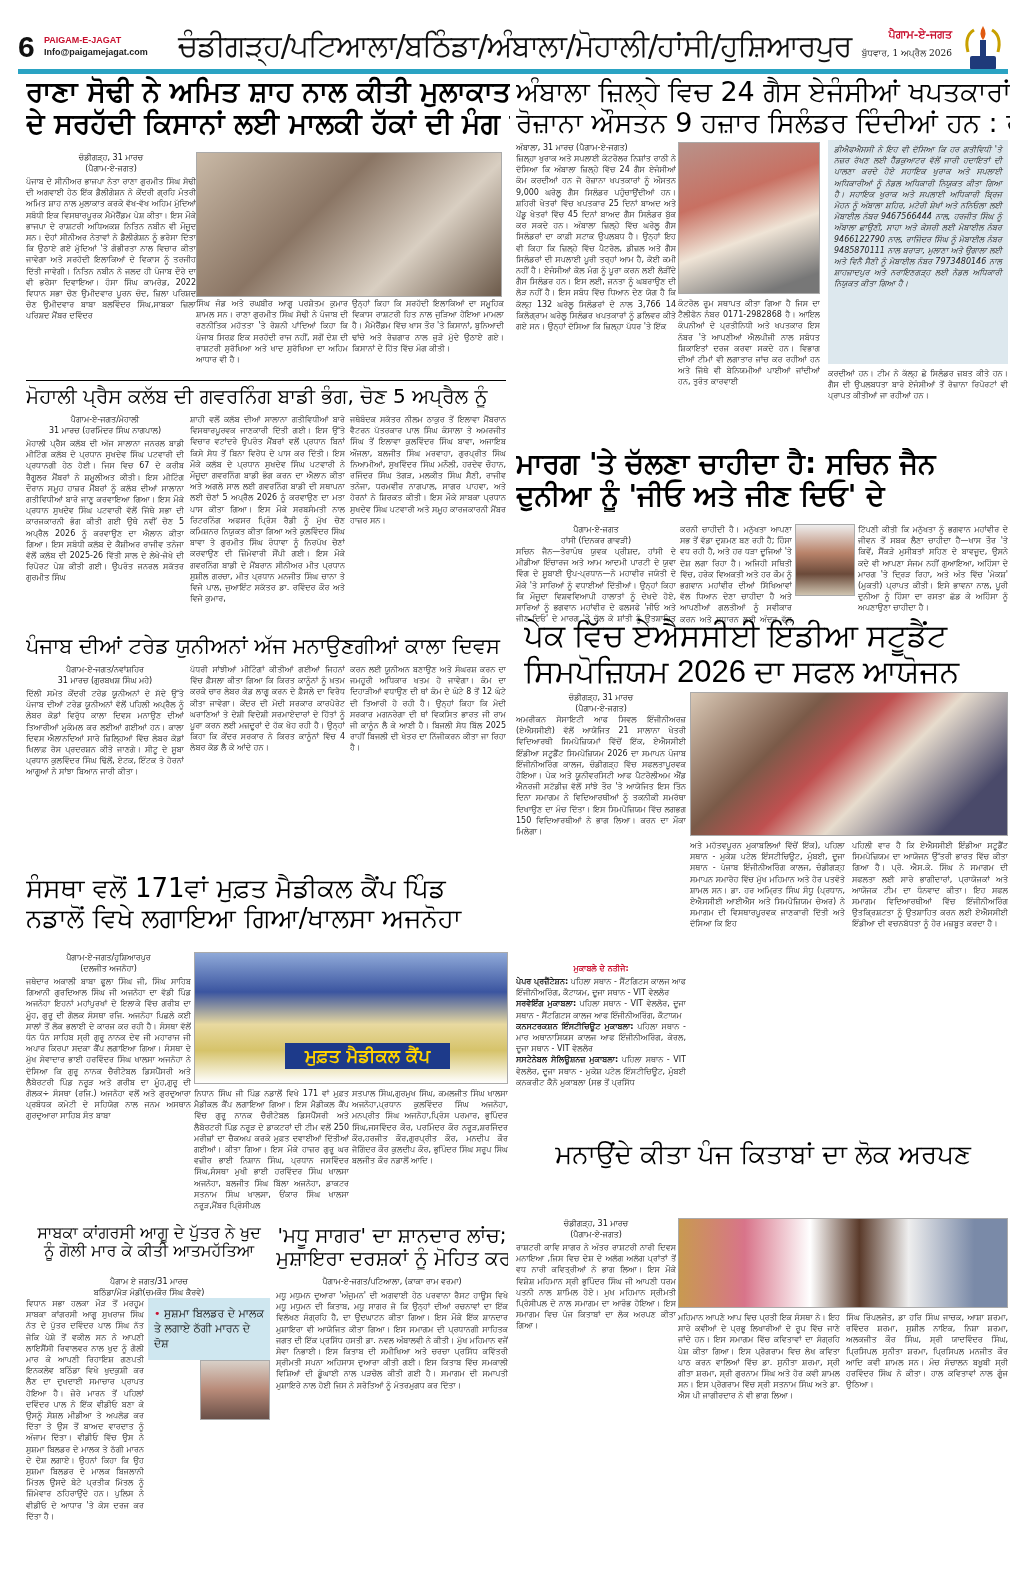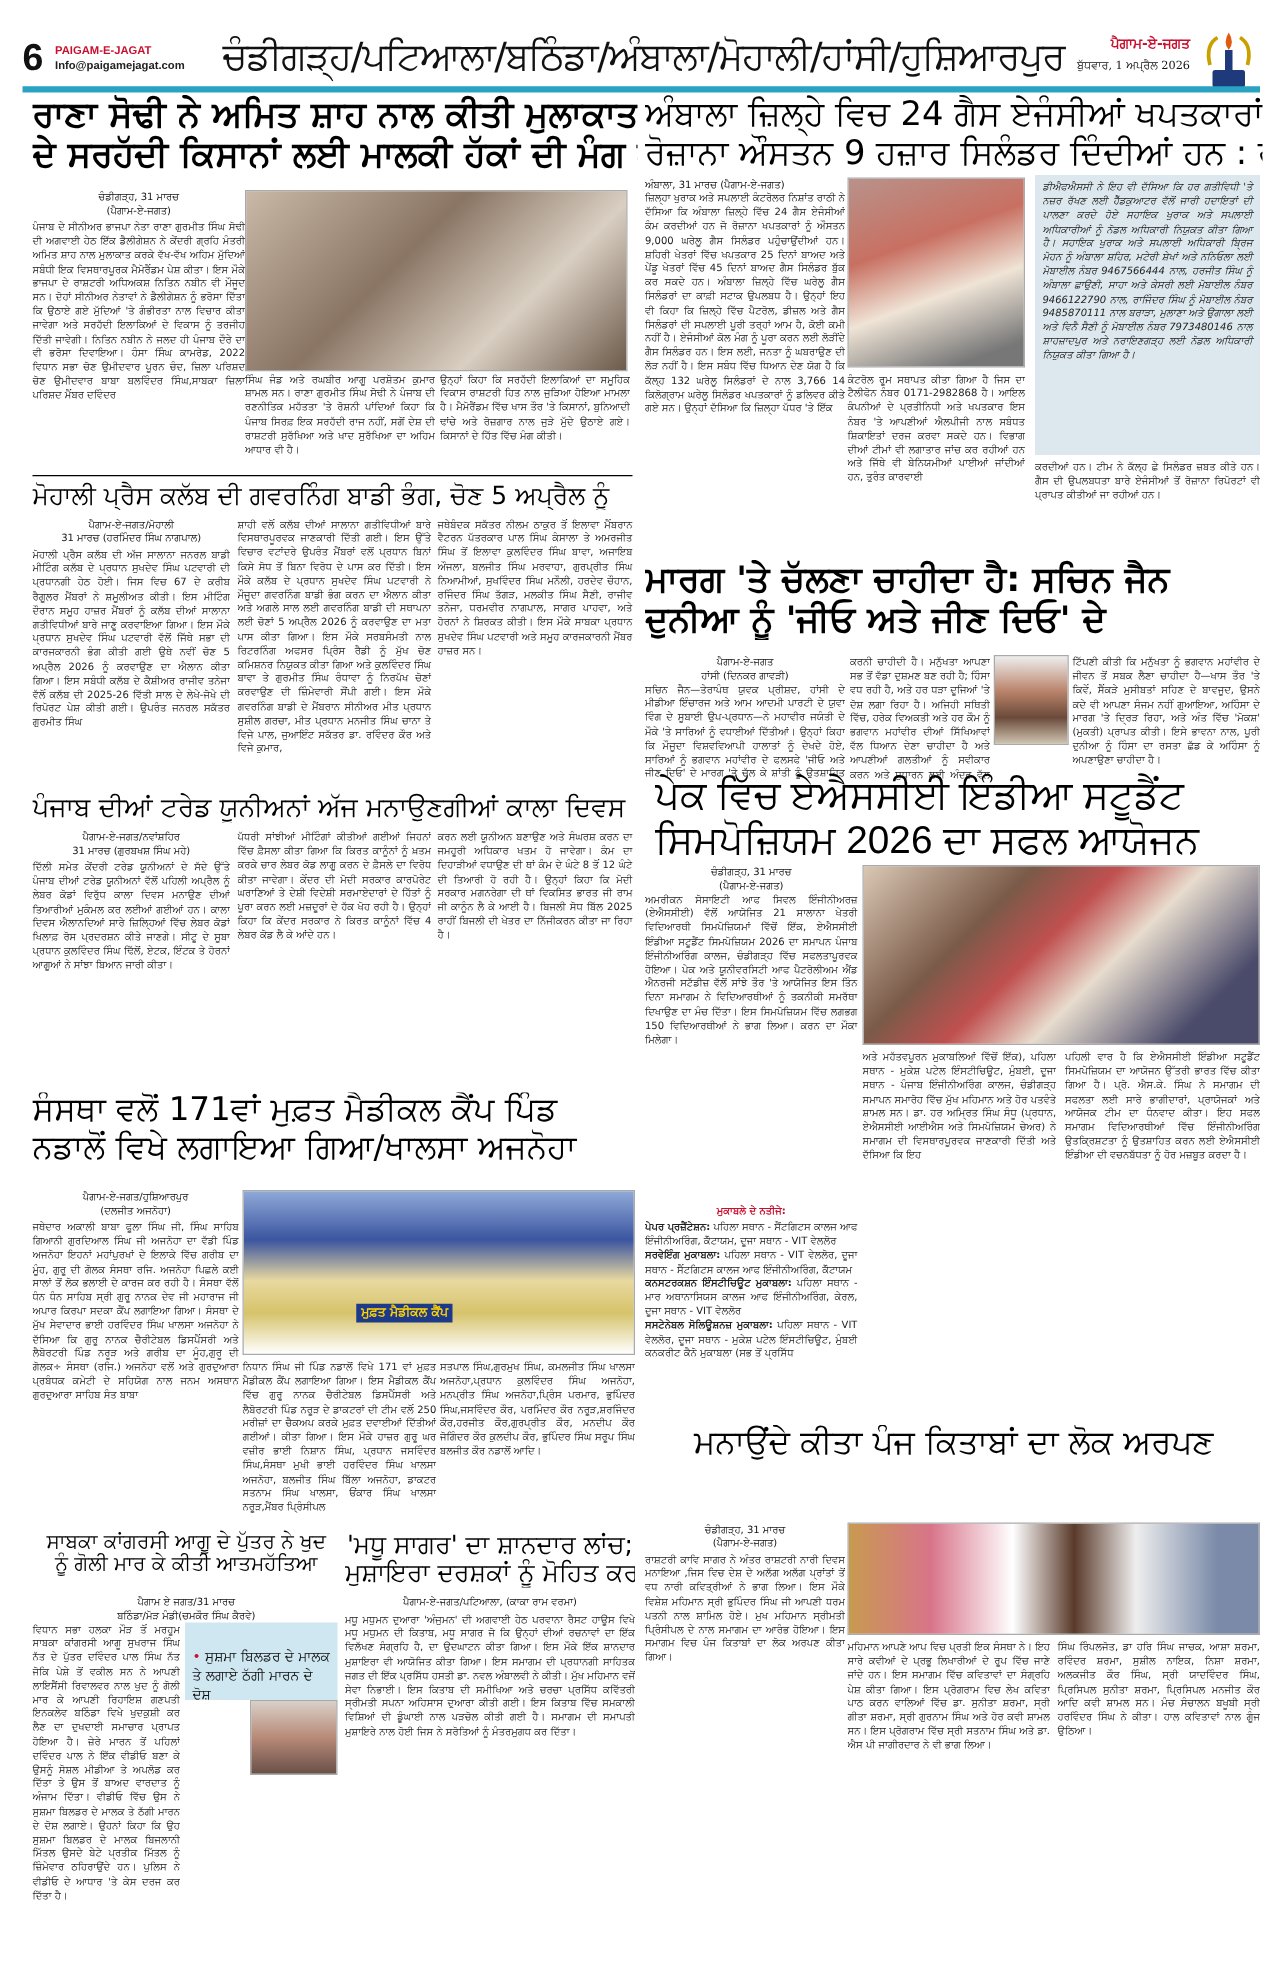--- a/index.html
+++ b/index.html
@@ -129,21 +129,21 @@
 <div class="abs hl hl-light" style="left:26px;top:874px;width:480px;font-size:26px;text-align:left">
   <div>ਸੰਸਥਾ ਵਲੋਂ 171ਵਾਂ ਮੁਫ਼ਤ ਮੈਡੀਕਲ ਕੈਂਪ ਪਿੰਡ</div>
   <div>ਨਡਾਲੋਂ ਵਿਖੇ ਲਗਾਇਆ ਗਿਆ/ਖਾਲਸਾ ਅਜਨੋਹਾ</div>
 </div>
 <div class="abs dateline" style="left:26px;top:952px;width:165px">
   <div>ਪੈਗਾਮ-ਏ-ਜਗਤ/ਹੁਸ਼ਿਆਰਪੁਰ</div>
   <div>(ਦਲਜੀਤ ਅਜਨੋਹਾ)</div>
 </div>
 <div class="abs body" style="left:26px;top:976px;width:165px;height:240px">ਜਥੇਦਾਰ ਅਕਾਲੀ ਬਾਬਾ ਫੂਲਾ ਸਿੰਘ ਜੀ, ਸਿੰਘ ਸਾਹਿਬ ਗਿਆਨੀ ਗੁਰਦਿਆਲ ਸਿੰਘ ਜੀ ਅਜਨੋਹਾ ਦਾ ਵੱਡੀ ਪਿੰਡ ਅਜਨੋਹਾ ਇਹਨਾਂ ਮਹਾਂਪੁਰਖਾਂ ਦੇ ਇਲਾਕੇ ਵਿੱਚ ਗਰੀਬ ਦਾ ਮੂੰਹ, ਗੁਰੂ ਦੀ ਗੋਲਕ ਸੰਸਥਾ ਰਜਿ. ਅਜਨੋਹਾ ਪਿਛਲੇ ਕਈ ਸਾਲਾਂ ਤੋਂ ਲੋਕ ਭਲਾਈ ਦੇ ਕਾਰਜ ਕਰ ਰਹੀ ਹੈ। ਸੰਸਥਾ ਵੱਲੋਂ ਧੰਨ ਧੰਨ ਸਾਹਿਬ ਸ੍ਰੀ ਗੁਰੂ ਨਾਨਕ ਦੇਵ ਜੀ ਮਹਾਰਾਜ ਜੀ ਅਪਾਰ ਕਿਰਪਾ ਸਦਕਾ ਕੈਂਪ ਲਗਾਇਆ ਗਿਆ। ਸੰਸਥਾ ਦੇ ਮੁੱਖ ਸੇਵਾਦਾਰ ਭਾਈ ਹਰਵਿੰਦਰ ਸਿੰਘ ਖਾਲਸਾ ਅਜਨੋਹਾ ਨੇ ਦੱਸਿਆ ਕਿ ਗੁਰੂ ਨਾਨਕ ਚੈਰੀਟੇਬਲ ਡਿਸਪੈਂਸਰੀ ਅਤੇ ਲੈਬੋਰਟਰੀ ਪਿੰਡ ਨਰੂੜ ਅਤੇ ਗਰੀਬ ਦਾ ਮੂੰਹ,ਗੁਰੂ ਦੀ ਗੋਲਕ÷ ਸੰਸਥਾ (ਰਜਿ.) ਅਜਨੋਹਾ ਵਲੋਂ ਅਤੇ ਗੁਰਦੁਆਰਾ ਪ੍ਰਬੰਧਕ ਕਮੇਟੀ ਦੇ ਸਹਿਯੋਗ ਨਾਲ ਜਨਮ ਅਸਥਾਨ ਗੁਰਦੁਆਰਾ ਸਾਹਿਬ ਸੰਤ ਬਾਬਾ</div>
 <div class="abs photo" style="left:194px;top:952px;width:314px;height:132px;background:linear-gradient(180deg,#8fa9d8,#3b55a0 30%,#e8d9a0 55%,#d6c36a 75%,#fff)">
-  <div style="position:absolute;left:90px;top:90px;background:#1d3a8a;color:#ffd200;font-size:10px;font-weight:bold;padding:2px 4px">ਮੁਫ਼ਤ ਮੈਡੀਕਲ ਕੈਂਪ</div>
+  <div style="position:absolute;left:90px;top:90px;background:#1d3a8a;color:#ffd200;font-size:18px;font-weight:bold;padding:2px 20px">ਮੁਫ਼ਤ ਮੈਡੀਕਲ ਕੈਂਪ</div>
 </div>
 <div class="abs body" style="left:194px;top:1088px;width:155px;height:128px">ਨਿਧਾਨ ਸਿੰਘ ਜੀ ਪਿੰਡ ਨਡਾਲੋਂ ਵਿਖੇ 171 ਵਾਂ ਮੁਫ਼ਤ ਮੈਡੀਕਲ ਕੈਂਪ ਲਗਾਇਆ ਗਿਆ। ਇਸ ਮੈਡੀਕਲ ਕੈਂਪ ਵਿੱਚ ਗੁਰੂ ਨਾਨਕ ਚੈਰੀਟੇਬਲ ਡਿਸਪੈਂਸਰੀ ਅਤੇ ਲੈਬੋਰਟਰੀ ਪਿੰਡ ਨਰੂੜ ਦੇ ਡਾਕਟਰਾਂ ਦੀ ਟੀਮ ਵਲੋਂ 250 ਮਰੀਜ਼ਾਂ ਦਾ ਚੈਕਅਪ ਕਰਕੇ ਮੁਫ਼ਤ ਦਵਾਈਆਂ ਦਿੱਤੀਆਂ ਗਈਆਂ। ਕੀਤਾ ਗਿਆ। ਇਸ ਮੌਕੇ ਹਾਜ਼ਰ ਗੁਰੂ ਘਰ ਵਜ਼ੀਰ ਭਾਈ ਨਿਸ਼ਾਨ ਸਿੰਘ, ਪ੍ਰਧਾਨ ਜਸਵਿੰਦਰ ਸਿੰਘ,ਸੰਸਥਾ ਮੁਖੀ ਭਾਈ ਹਰਵਿੰਦਰ ਸਿੰਘ ਖਾਲਸਾ ਅਜਨੋਹਾ, ਬਲਜੀਤ ਸਿੰਘ ਬਿੱਲਾ ਅਜਨੋਹਾ, ਡਾਕਟਰ ਸਤਨਾਮ ਸਿੰਘ ਖਾਲਸਾ, ਓਂਕਾਰ ਸਿੰਘ ਖਾਲਸਾ ਨਰੂੜ,ਮੈਂਬਰ ਪ੍ਰਿੰਸੀਪਲ</div>
 <div class="abs body" style="left:352px;top:1088px;width:156px;height:128px">ਸਤਪਾਲ ਸਿੰਘ,ਗੁਰਮੁਖ ਸਿੰਘ, ਕਮਲਜੀਤ ਸਿੰਘ ਖਾਲਸਾ ਅਜਨੋਹਾ,ਪ੍ਰਧਾਨ ਕੁਲਵਿੰਦਰ ਸਿੰਘ ਅਜਨੋਹਾ, ਮਨਪ੍ਰੀਤ ਸਿੰਘ ਅਜਨੋਹਾ,ਪ੍ਰਿੰਸ ਪਰਮਾਰ, ਭੁਪਿੰਦਰ ਸਿੰਘ,ਜਸਵਿੰਦਰ ਕੌਰ, ਪਰਮਿੰਦਰ ਕੌਰ ਨਰੂੜ,ਸ਼ਰਜਿੰਦਰ ਕੌਰ,ਹਰਜੀਤ ਕੌਰ,ਗੁਰਪ੍ਰੀਤ ਕੌਰ, ਮਨਦੀਪ ਕੌਰ ਜੋਗਿੰਦਰ ਕੌਰ ਕੁਲਦੀਪ ਕੌਰ, ਭੁਪਿੰਦਰ ਸਿੰਘ ਸਰੂਪ ਸਿੰਘ ਬਲਜੀਤ ਕੌਰ ਨਡਾਲੋਂ ਆਦਿ।</div>
 
 <div class="abs hl hl-light" style="left:516px;top:1140px;width:494px;font-size:26px;text-align:center">
   <div>ਮਨਾਉਂਦੇ ਕੀਤਾ ਪੰਜ ਕਿਤਾਬਾਂ ਦਾ ਲੋਕ ਅਰਪਣ</div>
 </div>
 <div class="abs dateline" style="left:516px;top:1218px;width:160px">
   <div>ਚੰਡੀਗੜ੍ਹ, 31 ਮਾਰਚ</div>
   <div>(ਪੈਗਾਮ-ਏ-ਜਗਤ)</div>
@@ -154,21 +154,21 @@
 <div class="abs body" style="left:846px;top:1312px;width:162px;height:260px">ਸਿੰਘ ਰਿੰਪਲਜੋਤ, ਡਾ ਹਰਿ ਸਿੰਘ ਜਾਚਕ, ਆਸ਼ਾ ਸ਼ਰਮਾ, ਰਵਿੰਦਰ ਸ਼ਰਮਾ, ਸੁਸ਼ੀਲ ਨਾਇਕ, ਨਿਸ਼ਾ ਸ਼ਰਮਾ, ਅਲਕਜੀਤ ਕੌਰ ਸਿੰਘ, ਸ੍ਰੀ ਯਾਦਵਿੰਦਰ ਸਿੰਘ, ਪ੍ਰਿਸਿਪਲ ਸੁਨੀਤਾ ਸ਼ਰਮਾ, ਪ੍ਰਿਸਿਪਲ ਮਨਜੀਤ ਕੌਰ ਆਦਿ ਕਵੀ ਸ਼ਾਮਲ ਸਨ। ਮੰਚ ਸੰਚਾਲਨ ਬਖੂਬੀ ਸ੍ਰੀ ਹਰਵਿੰਦਰ ਸਿੰਘ ਨੇ ਕੀਤਾ। ਹਾਲ ਕਵਿਤਾਵਾਂ ਨਾਲ ਗੂੰਜ ਉਠਿਆ।</div>
 
 <div class="abs hl hl-light" style="left:26px;top:1224px;width:246px;font-size:16px;text-align:center">
   <div>ਸਾਬਕਾ ਕਾਂਗਰਸੀ ਆਗੂ ਦੇ ਪੁੱਤਰ ਨੇ ਖੁਦ</div>
   <div>ਨੂੰ ਗੋਲੀ ਮਾਰ ਕੇ ਕੀਤੀ ਆਤਮਹੱਤਿਆ</div>
 </div>
 <div class="abs dateline" style="left:26px;top:1276px;width:246px">
   <div>ਪੈਗਾਮ ਏ ਜਗਤ/31 ਮਾਰਚ</div>
   <div>ਬਠਿੰਡਾ/ਮੋੜ ਮੰਡੀ(ਚਮਕੌਰ ਸਿੰਘ ਕੈਰਵੇ)</div>
 </div>
-<div class="abs pull" style="left:148px;top:1298px;width:122px;height:62px;font-size:11px;line-height:15px;padding:20px 6px">
+<div class="abs pull" style="left:148px;top:1298px;width:122px;height:62px;font-size:11px;line-height:15px;padding:8px 6px">
   <span class="dot">•</span>
   <span>ਸੁਸ਼ਮਾ ਬਿਲਡਰ ਦੇ ਮਾਲਕ ਤੇ ਲਗਾਏ ਠੱਗੀ ਮਾਰਨ ਦੇ ਦੋਸ਼</span>
 </div>
 <div class="abs photo" style="left:200px;top:1360px;width:70px;height:60px;background:linear-gradient(180deg,#d8d0c8,#b88a78 50%,#6a5048)"></div>
 <div class="abs body" style="left:26px;top:1298px;width:118px;height:274px">ਵਿਧਾਨ ਸਭਾ ਹਲਕਾ ਮੌੜ ਤੋਂ ਮਰਹੂਮ ਸਾਬਕਾ ਕਾਂਗਰਸੀ ਆਗੂ ਸੁਖਰਾਜ ਸਿੰਘ ਨੱਤ ਦੇ ਪੁੱਤਰ ਦਵਿੰਦਰ ਪਾਲ ਸਿੰਘ ਨੱਤ ਜੋਕਿ ਪੇਸ਼ੇ ਤੋਂ ਵਕੀਲ ਸਨ ਨੇ ਆਪਣੀ ਲਾਇਸੈਂਸੀ ਰਿਵਾਲਵਰ ਨਾਲ ਖੁਦ ਨੂੰ ਗੋਲੀ ਮਾਰ ਕੇ ਆਪਣੀ ਰਿਹਾਇਸ਼ ਗਣਪਤੀ ਇਨਕਲੇਵ ਬਠਿੰਡਾ ਵਿਖੇ ਖੁਦਕੁਸ਼ੀ ਕਰ ਲੈਣ ਦਾ ਦੁਖਦਾਈ ਸਮਾਚਾਰ ਪ੍ਰਾਪਤ ਹੋਇਆ ਹੈ। ਜ਼ੇਰੇ ਮਾਰਨ ਤੋਂ ਪਹਿਲਾਂ ਦਵਿੰਦਰ ਪਾਲ ਨੇ ਇੱਕ ਵੀਡੀਓ ਬਣਾ ਕੇ ਉਸਨੂੰ ਸੋਸ਼ਲ ਮੀਡੀਆ ਤੇ ਅਪਲੋਡ ਕਰ ਦਿੱਤਾ ਤੇ ਉਸ ਤੋਂ ਬਾਅਦ ਵਾਰਦਾਤ ਨੂੰ ਅੰਜਾਮ ਦਿੱਤਾ। ਵੀਡੀਓ ਵਿੱਚ ਉਸ ਨੇ ਸੁਸ਼ਮਾ ਬਿਲਡਰ ਦੇ ਮਾਲਕ ਤੇ ਠੱਗੀ ਮਾਰਨ ਦੇ ਦੋਸ਼ ਲਗਾਏ। ਉਹਨਾਂ ਕਿਹਾ ਕਿ ਉਹ ਸੁਸ਼ਮਾ ਬਿਲਡਰ ਦੇ ਮਾਲਕ ਬਿਜਲਾਨੀ ਮਿੱਤਲ ਉਸਦੇ ਬੇਟੇ ਪ੍ਰਤੀਕ ਮਿੱਤਲ ਨੂੰ ਜ਼ਿੰਮੇਵਾਰ ਠਹਿਰਾਉਂਦੇ ਹਨ। ਪੁਲਿਸ ਨੇ ਵੀਡੀਓ ਦੇ ਆਧਾਰ 'ਤੇ ਕੇਸ ਦਰਜ ਕਰ ਦਿੱਤਾ ਹੈ।</div>
 
 <div class="abs hl hl-light" style="left:276px;top:1224px;width:232px;font-size:20px;text-align:center">
   <div>'ਮਧੂ ਸਾਗਰ' ਦਾ ਸ਼ਾਨਦਾਰ ਲਾਂਚ;</div>
   <div>ਮੁਸ਼ਾਇਰਾ ਦਰਸ਼ਕਾਂ ਨੂੰ ਮੋਹਿਤ ਕਰਦਾ ਹੈ</div>
 </div>

